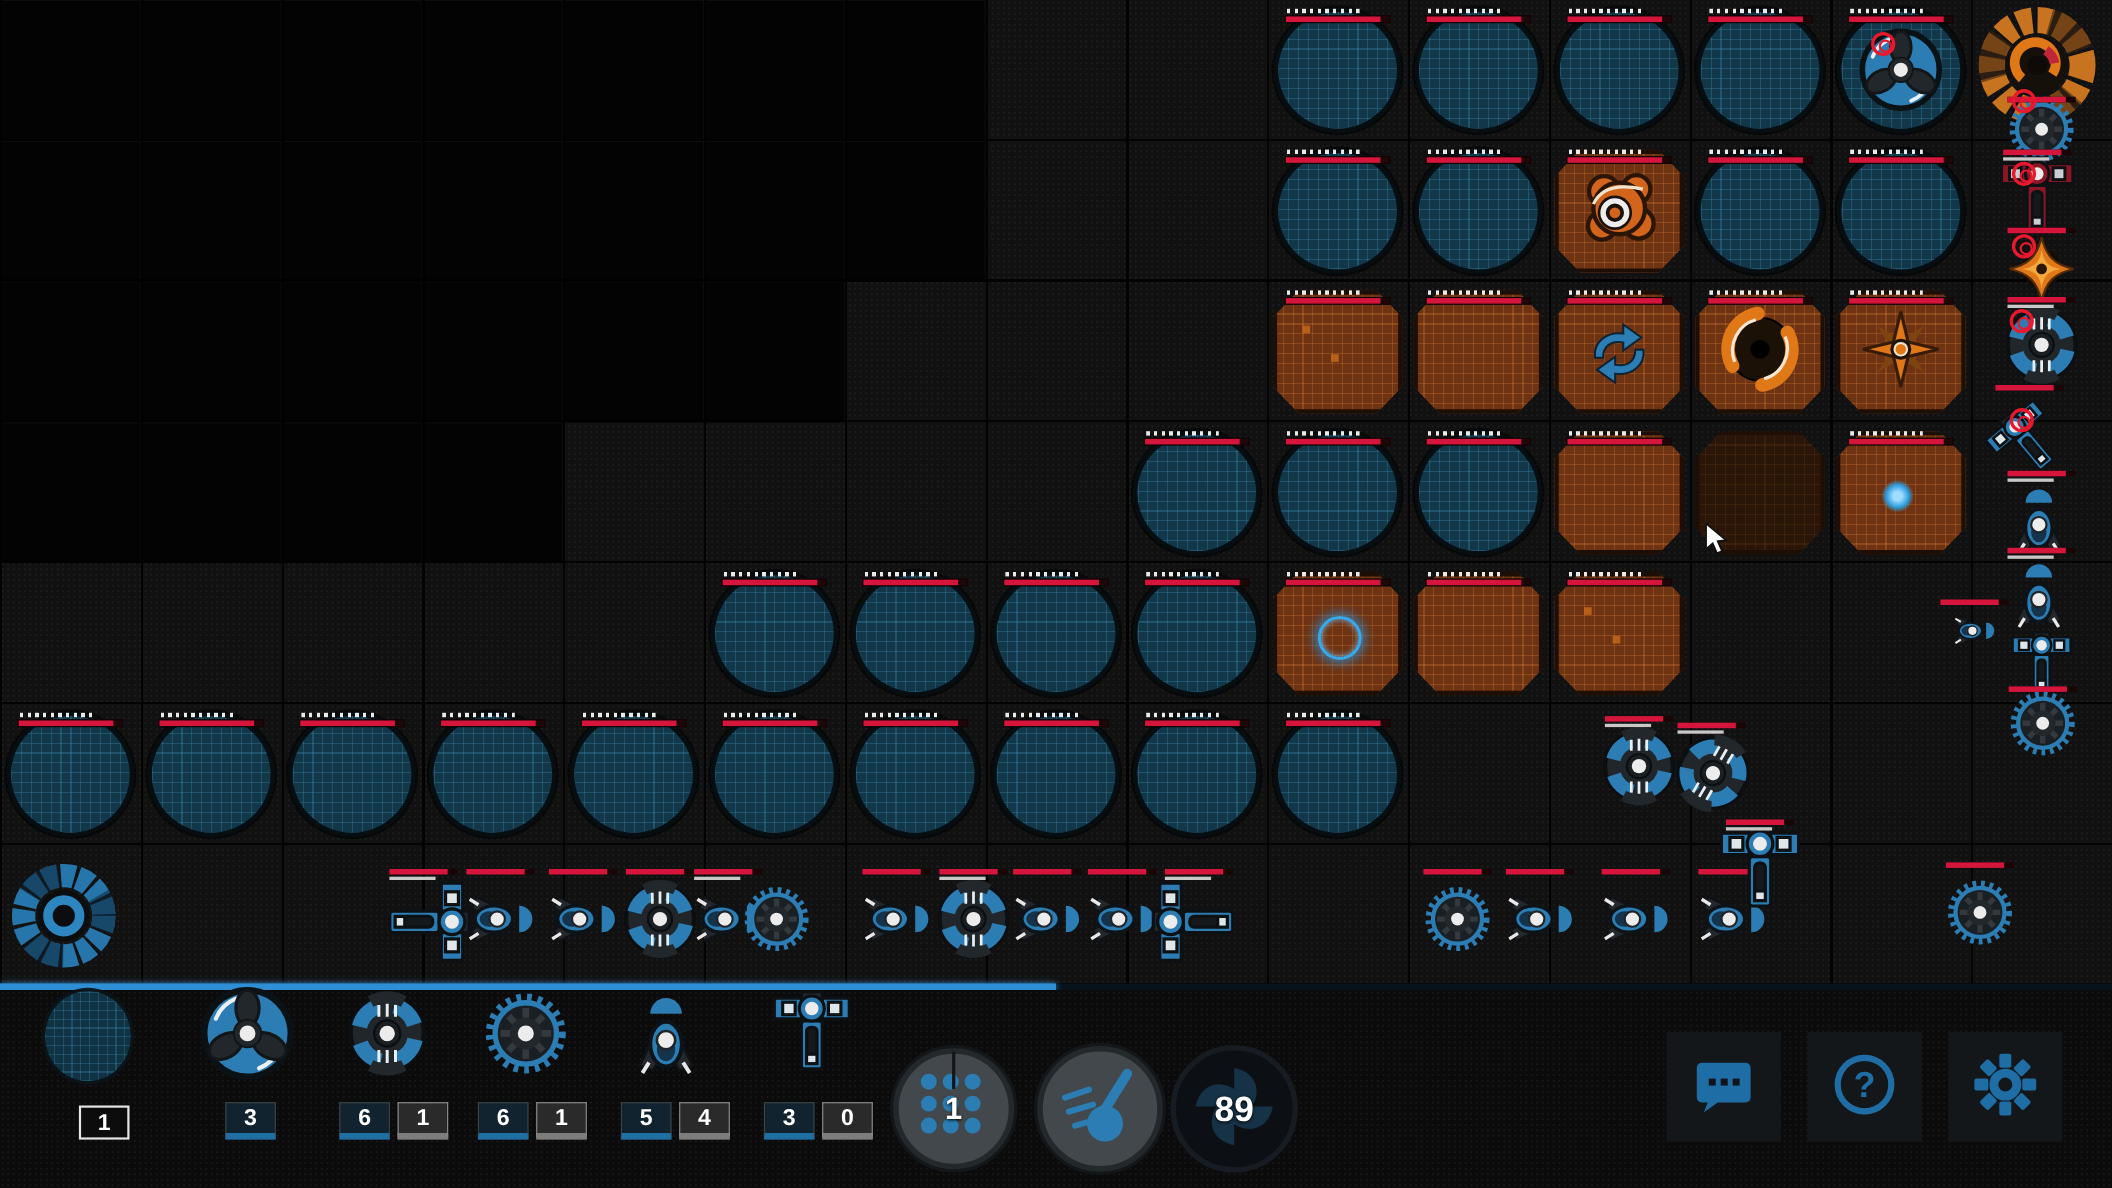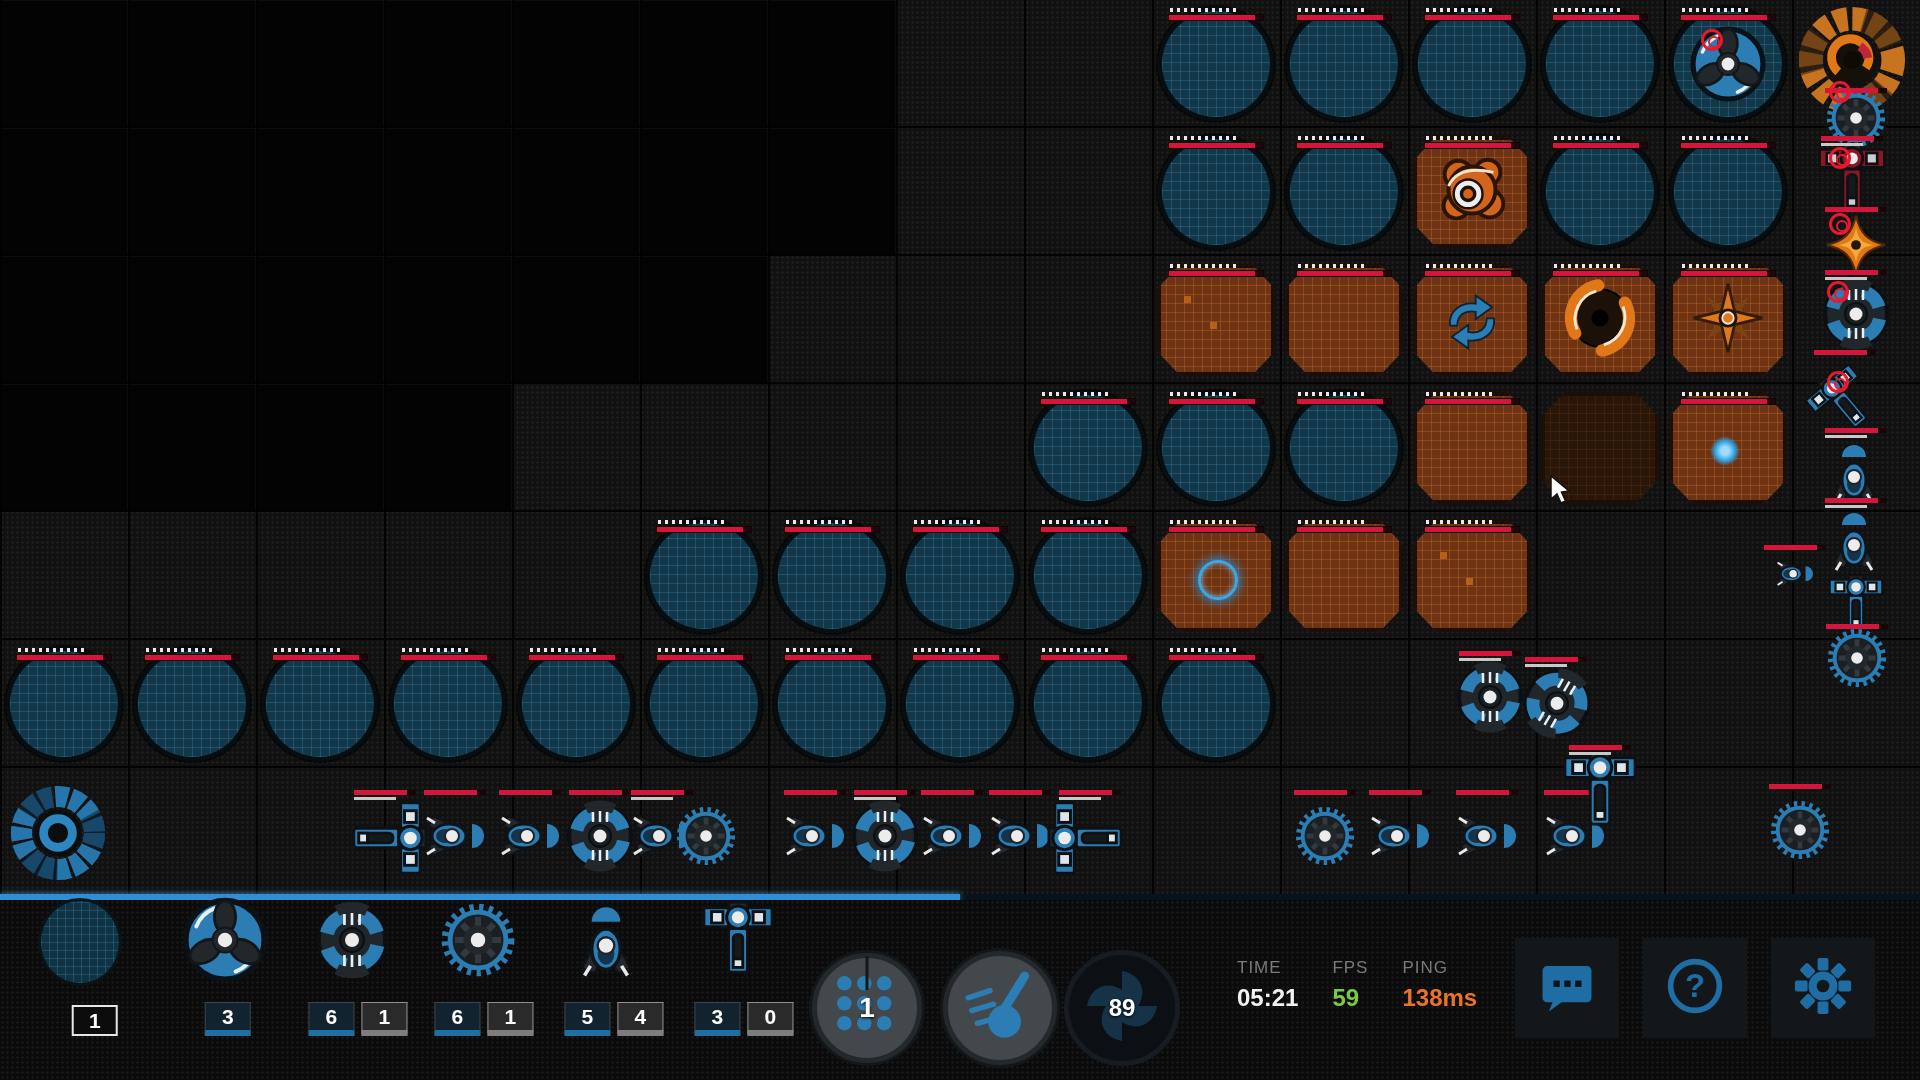--- a/index.html
+++ b/index.html
@@ -1062,38 +1062,24 @@
         </div>
         <div class="rbtn darkb" style="left: 1064px; top: 50px; position: absolute; width: 106px; height: 106px;">
           <div><svg width="96" height="96" viewBox="0 0 104 104">
               <g fill="#16344a" opacity=".95">
                 <path d="M52 14 C74 18 80 38 68 54 L52 52 Z"></path>
                 <path d="M90 52 C86 74 66 80 50 68 L52 52 Z"></path>
                 <path d="M52 90 C30 86 24 66 36 50 L52 52 Z"></path>
                 <path d="M14 52 C18 30 38 24 54 36 L52 52 Z"></path>
               </g>
             </svg></div>
-          <div class="lbl" style="font-size: 24px;">89</div>
+          <div class="lbl" style="font-size: 32px;">89</div>
         </div>
       </div>
 
-    <div id="stats">
-      <div class="stat">
-        <span class="lab">TIME</span>
-        <span class="val">05:21</span>
-      </div>
-      <div class="stat">
-        <span class="lab">FPS</span>
-        <span class="val green">59</span>
-      </div>
-      <div class="stat">
-        <span class="lab">PING</span>
-        <span class="val orange">138ms</span>
-      </div>
-    </div>
 
     <div class="sqbtn" style="left:1515px">
       <span>
         <svg width="58" height="58" viewBox="0 0 64 64">
             <path d="M10 10 h44 a5 5 0 0 1 5 5 v30 a5 5 0 0 1 -5 5 H26 L12 60 L16 50 h-6 a5 5 0 0 1 -5 -5 V15 a5 5 0 0 1 5 -5 Z" fill="#1e6ea5"></path>
             <g fill="#10141a">
               <rect x="17" y="26" width="7" height="7"></rect>
               <rect x="29" y="26" width="7" height="7"></rect>
               <rect x="41" y="26" width="7" height="7"></rect>
             </g>

